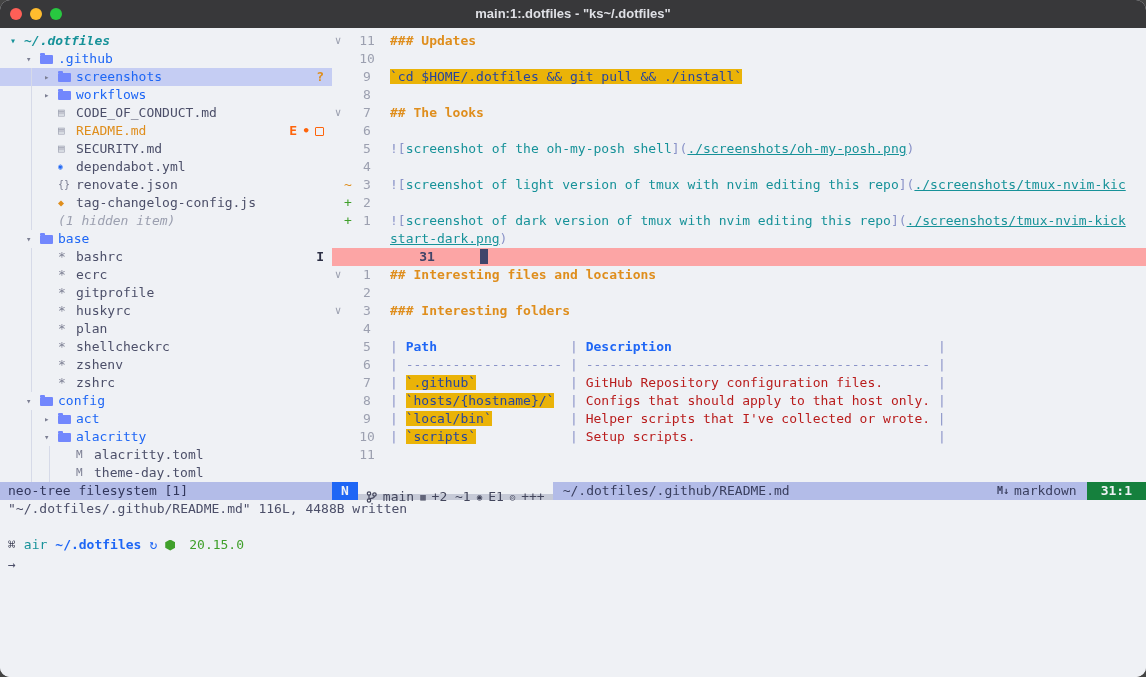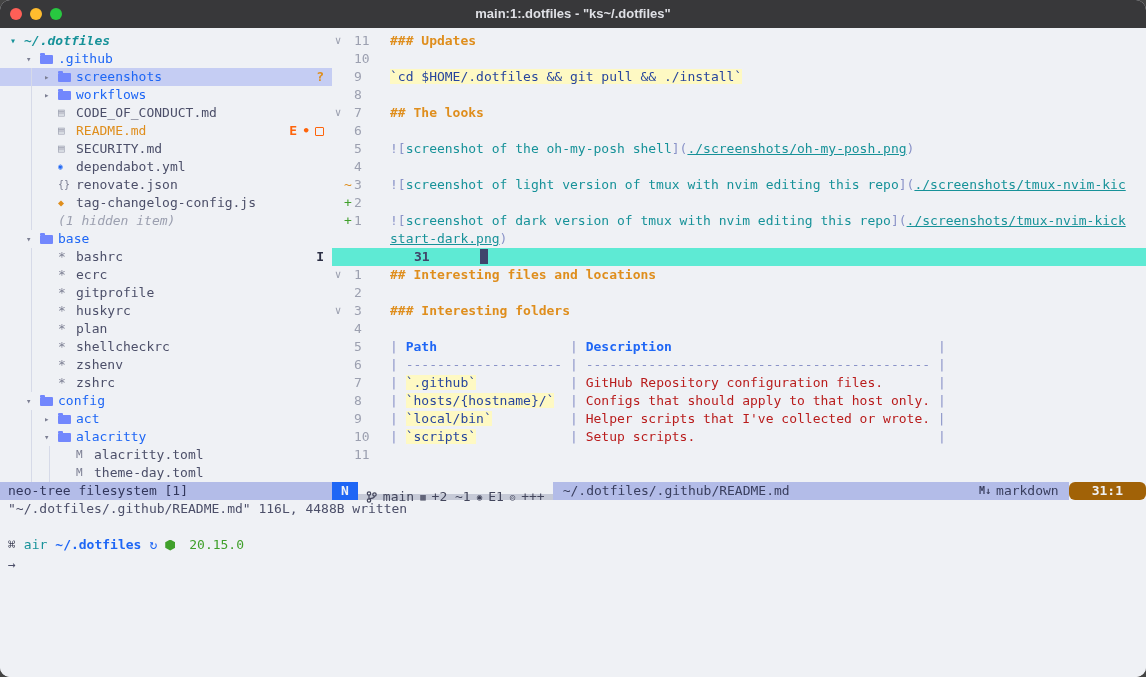--- a/index.html
+++ b/index.html
@@ -34,46 +34,46 @@
   .st-modified .name{color:#df8e1d;text-align:center;}
   .st-msg .name{color:#9ca0b0;font-style:italic;}
   .badges{margin-left:auto;display:flex;gap:5px;align-items:center;padding-right:2px;}
   .badge{font-weight:bold;}
   .c-untracked{color:#df8e1d}.c-err{color:#fe640b}.c-ibeam{color:#2c2f44;font-weight:600;}
   .badge-box{width:7px;height:7px;border:1.5px solid #fe640b;display:inline-block;border-radius:1px;}
   .guide{position:absolute;width:1px;background:#d6dae8;}
   
   .editor{position:absolute;top:4px;left:332px;right:0;height:450px;overflow:hidden;}
   .eline{display:flex;height:18px;line-height:18px;white-space:pre;}
-  .eline.cur{background:#5eead4;gap:30px;}
+  .eline.cur{background:#fca5a5;gap:30px;}
   .fold{width:12px;text-align:center;color:#9ca0b0;font-size:11px;flex:none;}
   .sign{width:10px;color:#7c7f93;flex:none;}
   .sign.add{color:#40a02b}.sign.chg{color:#df8e1d}
-  .lnum{width:26px;text-align:left;color:#9ca0b0;flex:none;}
+  .lnum{width:26px;text-align:center;color:#9ca0b0;flex:none;}
   .cur .lnum{color:#404468;font-weight:bold;}
   .ltext{padding-left:10px;flex:1;overflow:hidden;white-space:pre;}
   .cursor-blk{display:inline-block;width:8px;height:15px;background:#3f456b;vertical-align:-3px;}
   .s-h{color:#df8e1d;font-weight:bold;}
-  .s-code{background:#fef9c3;color:#27459e;}
+  .s-code{background:#eab308;color:#27459e;}
   .s-punc{color:#8a93c8;}
   .s-label{color:#179299;}
   .s-link{color:#179299;text-decoration:underline;}
   .s-th{color:#1e66f5;font-weight:bold;}
   .s-td{color:#b91c1c;}
   .s-dash{color:#8a93c8;}
   
   .ntbar{position:absolute;left:0;top:454px;width:332px;height:18px;line-height:18px;background:#b3bce8;color:#32375c;padding-left:8px;box-sizing:border-box;}
   .sl{position:absolute;left:332px;right:0;top:454px;height:18px;line-height:18px;display:flex;}
   .sl-mode{background:#1e66f5;color:#eff1f5;padding:0 9px;font-weight:bold;}
   .sl-git{background:#c6cad7;color:#43465c;padding:0 8px;display:flex;gap:6px;align-items:center;margin-top:12px;}
   .mini{font-size:9px;}
   .sl-file{background:#b3bce8;color:#393e5e;padding:0 10px;flex:1;}
   .sl-ft{background:#b3bce8;color:#393e5e;padding:0 10px;display:flex;gap:5px;align-items:center;}
   .mdicon{font-size:10px;font-weight:bold;}
-  .sl-pos{background:#a16207;color:#eff1f5;padding:0 23px;font-weight:bold;border-radius:6px;}
+  .sl-pos{background:#15803d;color:#eff1f5;padding:0 14px;font-weight:bold;}
   .cmdline{position:absolute;left:0;right:0;top:472px;height:18px;line-height:18px;padding-left:8px;color:#4c4f69;}
   
   .promptline{position:absolute;left:8px;top:508px;height:18px;line-height:18px;display:flex;gap:8px;align-items:center;}
   .p-apple{color:#3a3d52;}
   .p-user{color:#179299;}
   .p-path{color:#1e66f5;font-weight:bold;}
   .p-sync{color:#1e66f5;}
   .p-node{color:#40a02b;display:flex;gap:14px;align-items:center;}
   .hex{width:10px;height:11px;background:#40a02b;clip-path:polygon(50% 0,100% 25%,100% 75%,50% 100%,0 75%,0 25%);}
   .arrowline{position:absolute;left:8px;top:528px;height:18px;line-height:18px;color:#4c4f69;}

